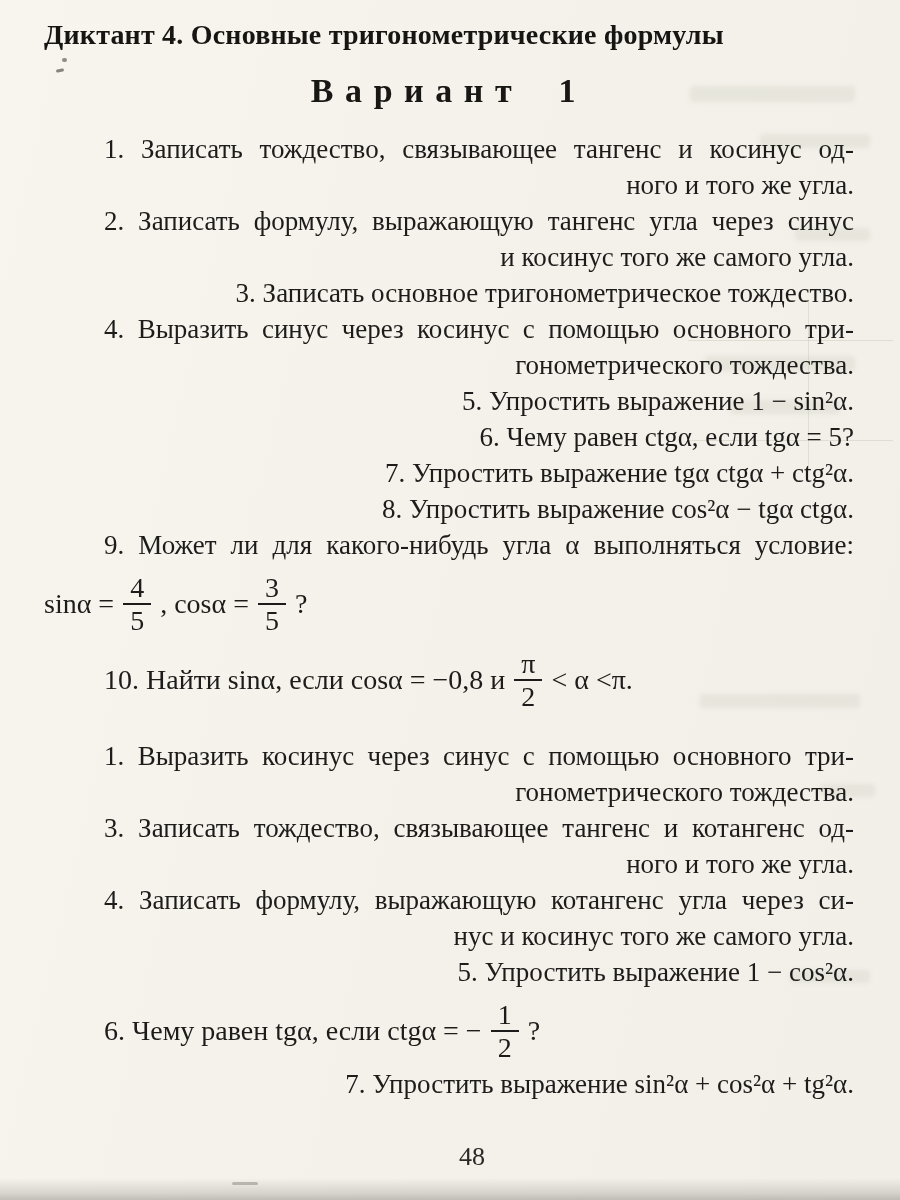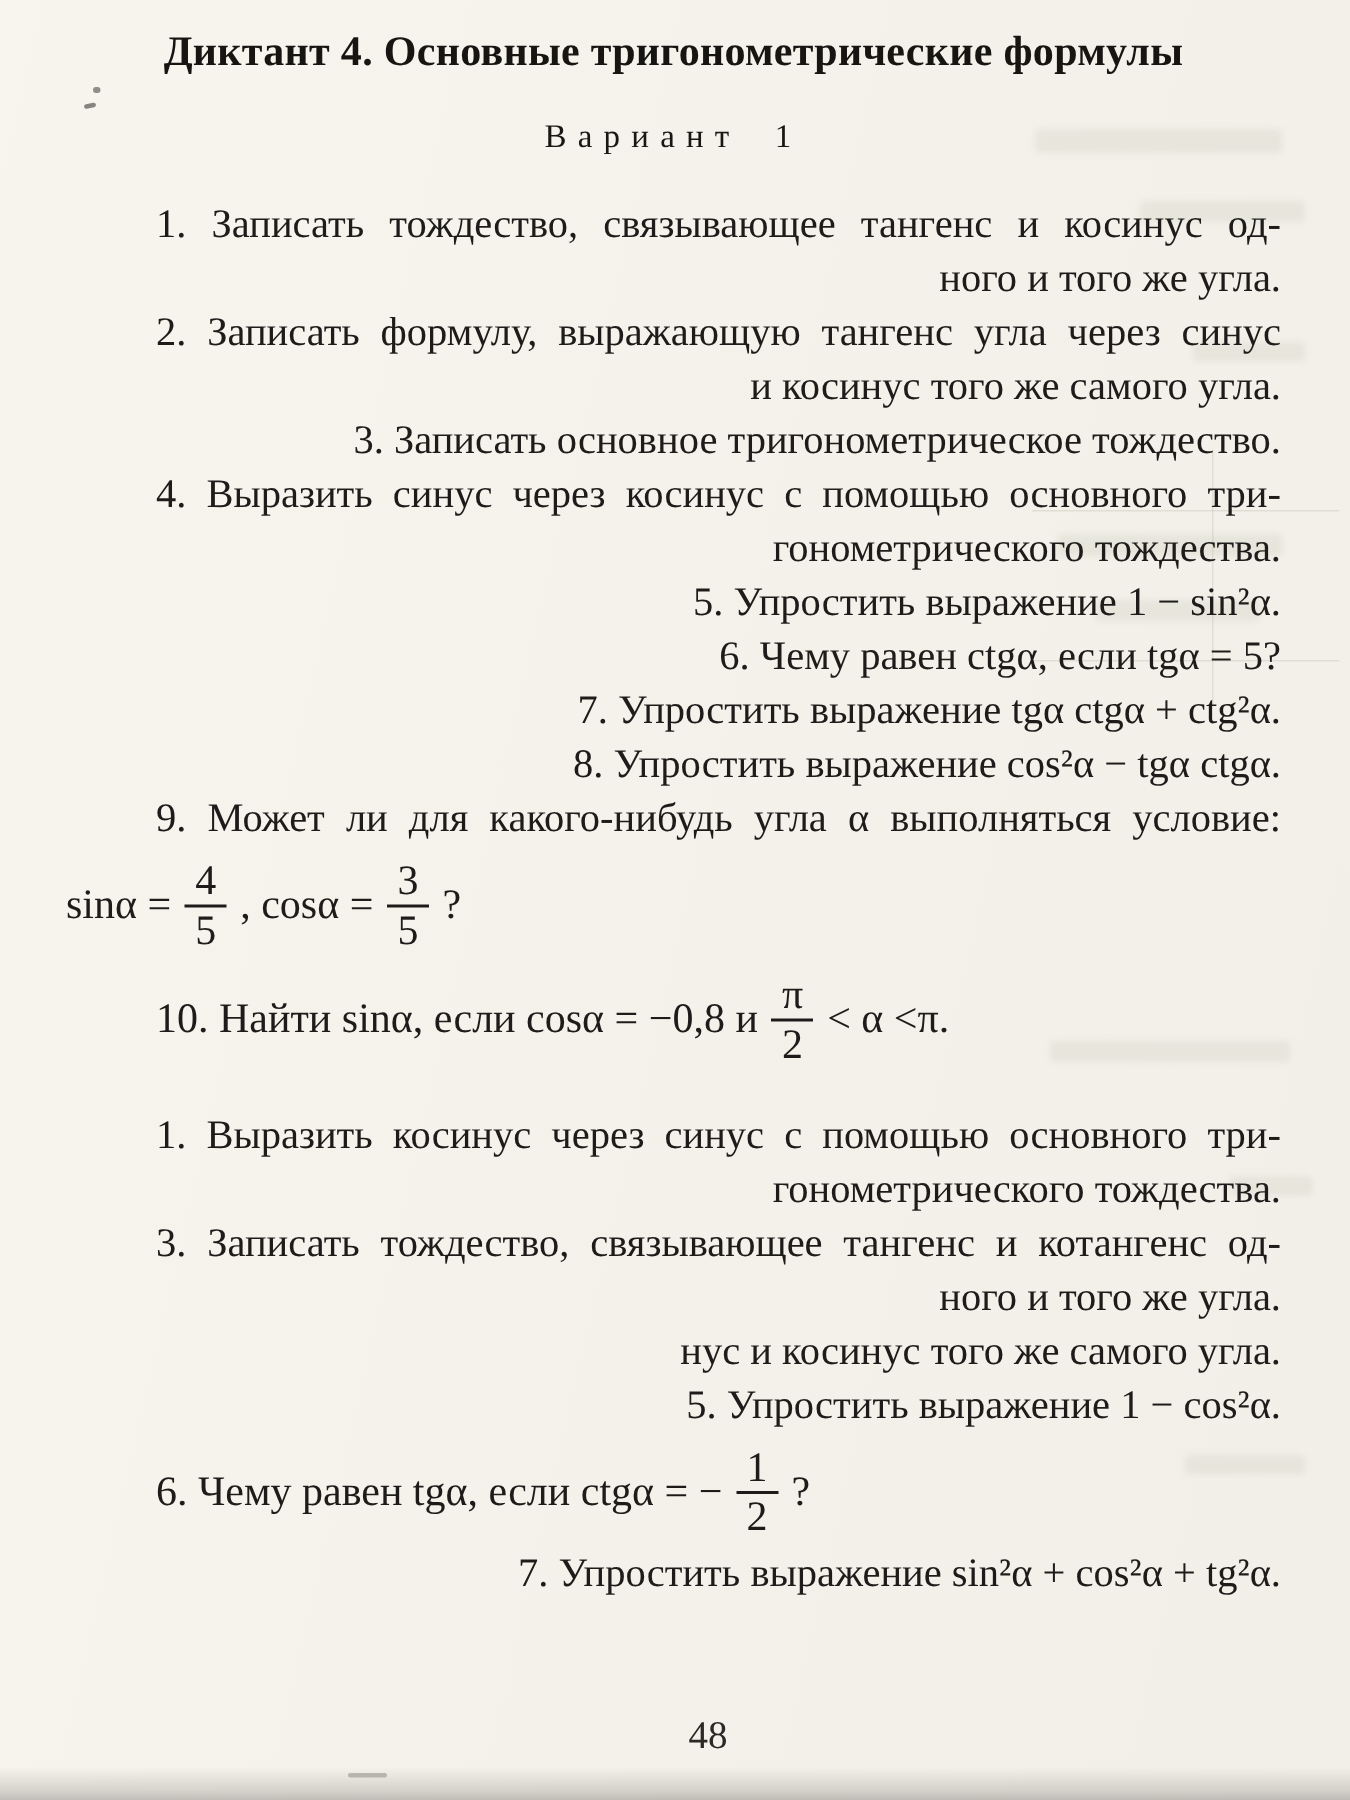--- a/index.html
+++ b/index.html
@@ -13,25 +13,25 @@
     background:linear-gradient(103deg,#f8f5ef 0%,#f4f1ea 55%,#f2efe9 100%);
     color:#1d1c1a;
   }
   .page::after{ 
     content:"";position:absolute;left:0;right:0;bottom:0;height:22px;
     background:linear-gradient(to bottom,rgba(120,118,112,0) 0%,rgba(135,132,126,.28) 70%,rgba(120,117,112,.42) 100%);
     pointer-events:none;
   }
   .content{position:relative;padding:0 46px 0 44px;}
   .doc-title{
-    margin:18px 0 0;text-align:center;font-weight:bold;font-size:28px;line-height:34px;
+    margin:18px 0 0;text-align:left;font-weight:bold;font-size:28px;line-height:34px;
     color:#161512;letter-spacing:.2px;
   }
   .variant-heading{
-    margin:22px 0 0;text-align:center;font-weight:normal;font-size:22px;line-height:34px;
+    margin:22px 0 0;text-align:center;font-weight:bold;font-size:34px;line-height:34px;
     letter-spacing:.34em;word-spacing:.45em;color:#181714;
   }
   .variant-heading.second{margin-top:16px;}
   p.line{margin:0;font-size:27px;line-height:36px;text-align:right;}
   p.first{text-indent:60px;}
   p.jfull{text-align:justify;text-align-last:justify;}
   p.mt8{margin-top:23px;}
   .formula-row{
     display:flex;align-items:center;font-size:28px;margin:6px 0 0;
     min-height:70px;gap:9px;
@@ -118,20 +118,21 @@
     </div>
 
 
     <p class="line first jfull mt8">1. Выразить косинус через синус с помощью основного три-</p>
     <p class="line">гонометрического тождества.</p>
 
 
     <p class="line first jfull">3. Записать тождество, связывающее тангенс и котангенс од-</p>
     <p class="line">ного и того же угла.</p>
 
+    <p class="line first jfull">4. Записать формулу, выражающую котангенс угла через си-</p>
     <p class="line">нус и косинус того же самого угла.</p>
 
     <p class="line first">5. Упростить выражение 1 − cos²α.</p>
 
     <div class="formula-row indent">
       <span>6. Чему равен tgα, если ctgα = −</span>
       <span class="frac">
         <span class="num">1</span>
         <span class="den">2</span>
       </span>

